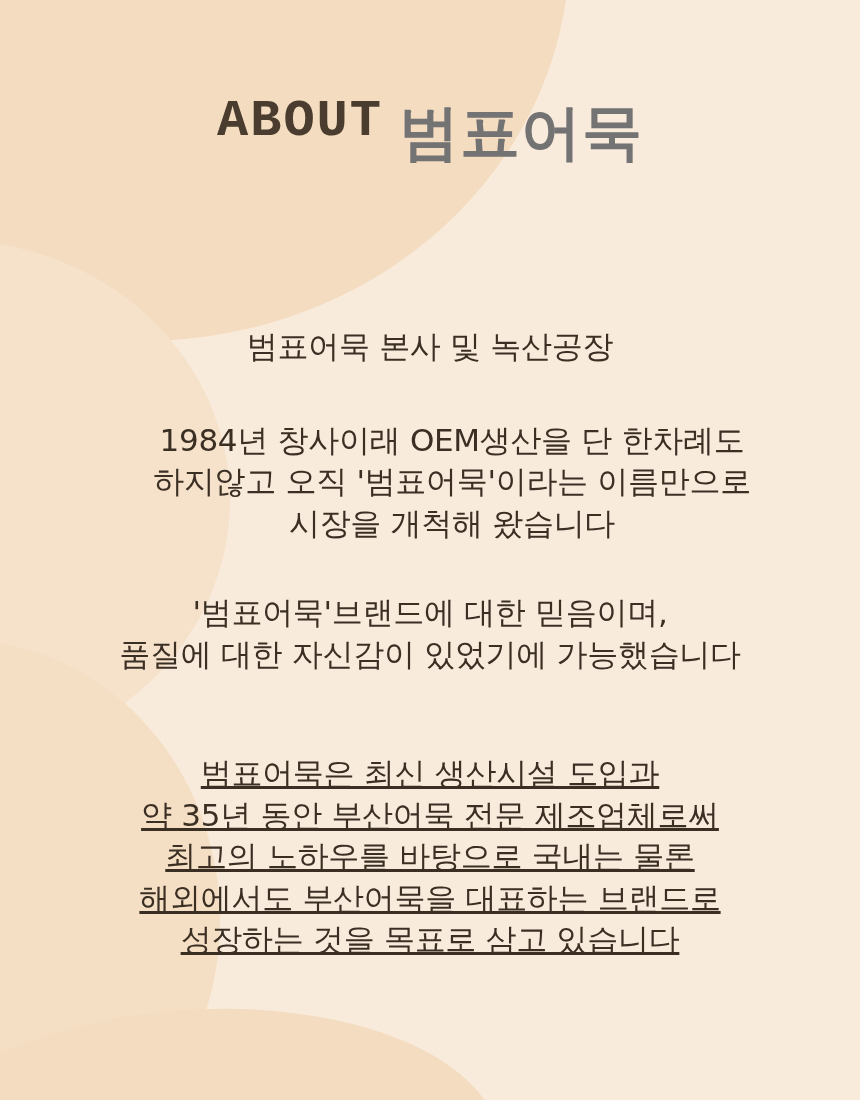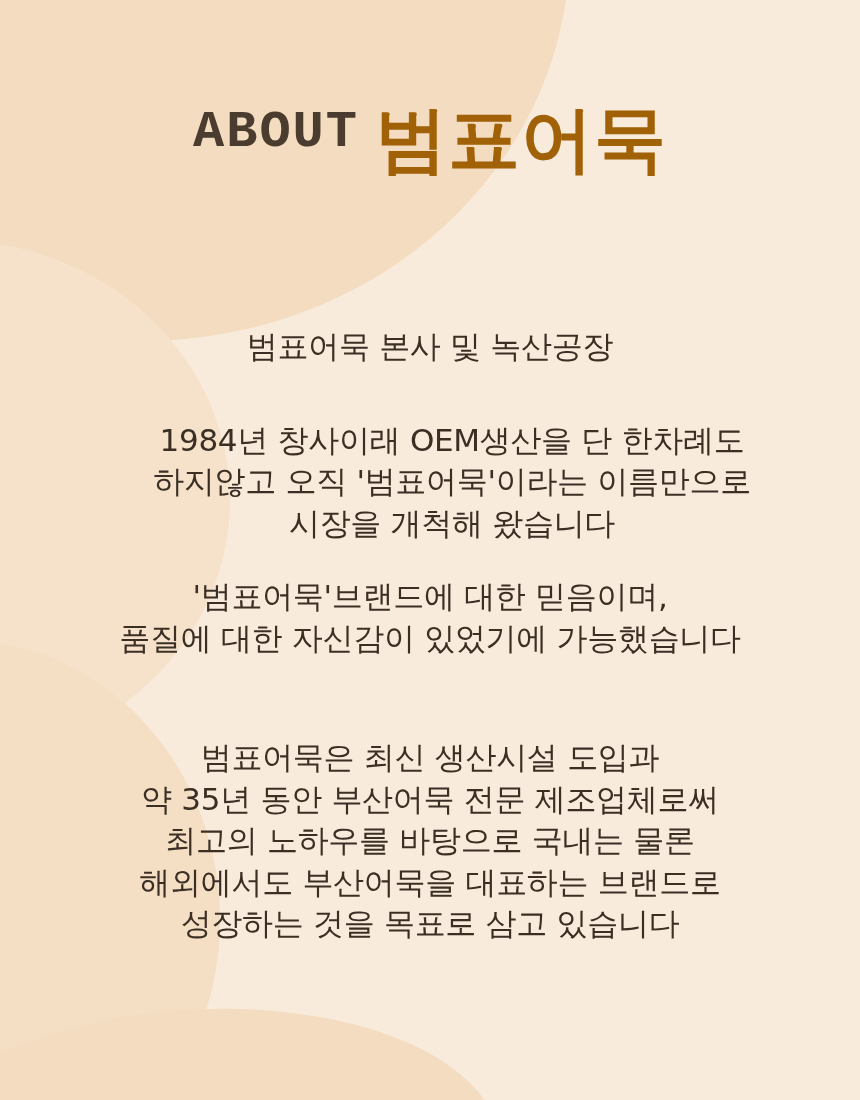--- a/index.html
+++ b/index.html
@@ -78,23 +78,23 @@
     font-family: Liberation Mono, monospace;
     font-weight: bold;
     font-size: 52px;
     letter-spacing: 2px;
     color: #4a3c2e;
     vertical-align: 18px;
   }
   .heading .brand {
     font-family: "DejaVu Sans", sans-serif;
     font-weight: bold;
-    font-size: 72px;
+    font-size: 60px;
     letter-spacing: 1px;
-    color: #a16207;
+    color: #737373;
     margin-left: 16px;
   }
   
   .body-block {
     position: absolute;
     top: 326px;
     left: 0;
     width: 860px;
     text-align: center;
     color: #3b2f24;
@@ -103,28 +103,29 @@
   .para {
     font-size: 31px;
     line-height: 1.34;
     letter-spacing: -0.3px;
     margin: 0;
   }
   .para.subtitle {
     margin-bottom: 52px;
   }
   .para.p1 {
-    margin-bottom: 32px;
+    margin-bottom: 48px;
     padding-left: 44px;
   }
   .para.p2 {
     margin-bottom: 78px;
   }
   .para.p3 {
     margin-bottom: 0;
+    text-decoration: underline;
   }
 </style>
 </head>
 <body>
 
 <div class="page">
 
   <div class="blob-top-left"></div>
   <div class="blob-left-mid"></div>
   <div class="blob-bottom-left"></div>

